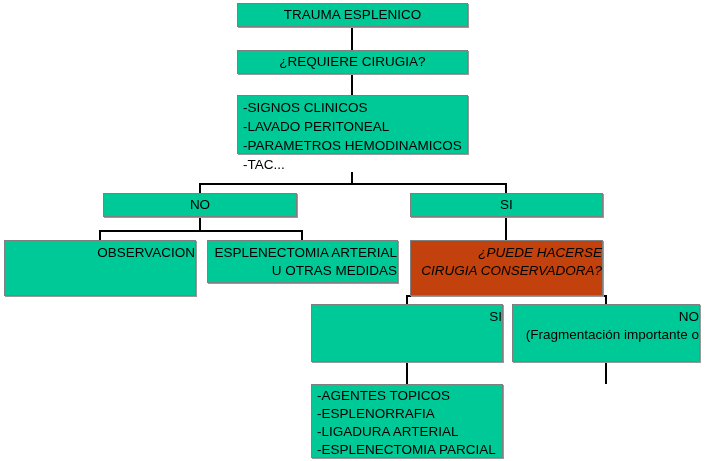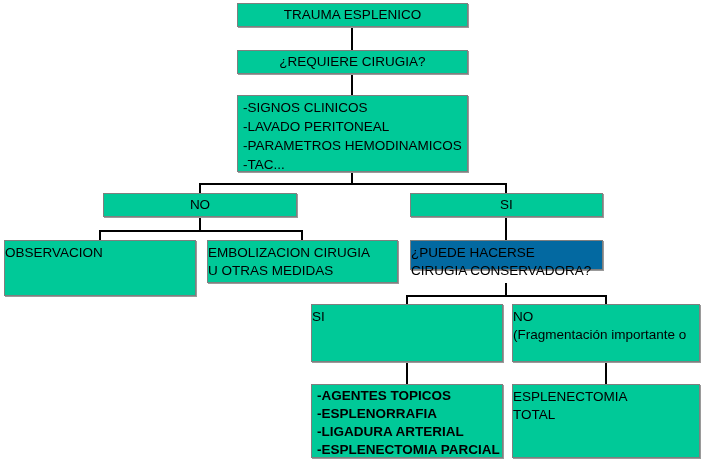--- a/index.html
+++ b/index.html
@@ -13,21 +13,21 @@
     overflow: hidden;
   }
   .node {
     position: absolute;
     box-sizing: border-box;
     background: #00c998;
     border: 1px solid #7f7f7f;
     box-shadow: 1px 1px 0 #9a9a9a;
     font-size: 13.5px;
     line-height: 18px;
-    text-align: left;
+    text-align: right;
     color: #000000;
   }
   .node.vcenter { display: flex; align-items: center; justify-content: center; }
   .node.top { padding-top: 3px; }
   .node.leftalign { text-align: left; padding-left: 5px; padding-right: 2px; }
   .node.lh19 { line-height: 19px; padding-top: 2px; }
   .line {
     position: absolute;
     background: #000000;
   }
@@ -53,55 +53,51 @@
   <div class="line" style="left: 406px; top: 295px; width: 201px; height: 2px; background: rgb(0, 0, 0);"></div>
   <div class="line" style="left: 406px; top: 295px; width: 2px; height: 9px; background: rgb(0, 0, 0);"></div>
   <div class="line" style="left: 605px; top: 295px; width: 2px; height: 9px; background: rgb(0, 0, 0);"></div>
   <div class="line" style="left: 406px; top: 362px; width: 2px; height: 22px; background: rgb(0, 0, 0);"></div>
   <div class="line" style="left: 605px; top: 362px; width: 2px; height: 22px; background: rgb(0, 0, 0);"></div>
 
   <div class="node vcenter" style="left: 237px; top: 3px; width: 231px; height: 24px; background: rgb(0, 201, 152); border-color: rgb(127, 127, 127); color: rgb(0, 0, 0);">TRAUMA ESPLENICO</div>
 
   <div class="node vcenter" style="left: 237px; top: 50px; width: 231px; height: 24px; background: rgb(0, 201, 152); border-color: rgb(127, 127, 127); color: #000000;">¿REQUIERE CIRUGIA?</div>
 
-  <div class="node leftalign lh19" style="left: 237px; top: 95px; width: 231px; height: 77px; background: rgb(0, 201, 152); border-color: rgb(127, 127, 127); color: rgb(0, 0, 0);">
+  <div class="node leftalign lh19" style="left: 237px; top: 95px; width: 231px; height: 59px; background: rgb(0, 201, 152); border-color: rgb(127, 127, 127); color: rgb(0, 0, 0);">
     <div class="ln">-SIGNOS CLINICOS</div>
     <div class="ln">-LAVADO PERITONEAL</div>
     <div class="ln">-PARAMETROS HEMODINAMICOS</div>
     <div class="ln">-TAC...</div>
   </div>
 
   <div class="node vcenter" style="left: 103px; top: 193px; width: 194px; height: 24px; background: rgb(0, 201, 152); border-color: rgb(127, 127, 127); color: rgb(0, 0, 0);">NO</div>
 
   <div class="node vcenter" style="left: 410px; top: 193px; width: 193px; height: 24px; background: rgb(0, 201, 152); border-color: rgb(127, 127, 127); color: rgb(0, 0, 0);">SI</div>
 
   <div class="node top" style="left: 4px; top: 240px; width: 192px; height: 56px; background: rgb(0, 201, 152); border-color: rgb(127, 127, 127); color: rgb(0, 0, 0);">OBSERVACION</div>
 
   <div class="node top" style="left: 207px; top: 240px; width: 191px; height: 43px; background: rgb(0, 201, 152); border-color: rgb(127, 127, 127); color: rgb(0, 0, 0);">
-    <div class="ln">EMBOLIZACION CIRUGIA</div>
+    <div class="ln">ESPLENECTOMIA ARTERIAL</div>
     <div class="ln">U OTRAS MEDIDAS</div>
   </div>
 
-  <div class="node top" style="left: 410px; top: 240px; width: 193px; height: 30px; background: #0369a1; border-color: rgb(127, 127, 127); color: rgb(0, 0, 0);">
+  <div class="node top" style="left: 410px; top: 240px; width: 193px; height: 56px; background: #c2410c; border-color: rgb(127, 127, 127); color: rgb(0, 0, 0); font-style: italic;">
     <div class="ln">¿PUEDE HACERSE</div>
     <div class="ln">CIRUGIA CONSERVADORA?</div>
   </div>
 
   <div class="node top" style="left: 311px; top: 304px; width: 192px; height: 58px; background: rgb(0, 201, 152); border-color: rgb(127, 127, 127); color: rgb(0, 0, 0);">SI</div>
 
   <div class="node top" style="left: 512px; top: 304px; width: 188px; height: 58px; background: rgb(0, 201, 152); border-color: rgb(127, 127, 127); color: rgb(0, 0, 0);">
     <div class="ln">NO</div>
     <div class="ln">(Fragmentación importante o</div>
   </div>
 
-  <div class="node leftalign" style="left: 311px; top: 384px; width: 192px; height: 74px; line-height: 18px; padding-top: 2px; background: rgb(0, 201, 152); border-color: rgb(127, 127, 127); color: rgb(0, 0, 0); font-weight: bold;">
+  <div class="node leftalign" style="left: 311px; top: 384px; width: 192px; height: 74px; line-height: 18px; padding-top: 2px; background: rgb(0, 201, 152); border-color: rgb(127, 127, 127); color: rgb(0, 0, 0);">
     <div class="ln">-AGENTES TOPICOS</div>
     <div class="ln">-ESPLENORRAFIA</div>
     <div class="ln">-LIGADURA ARTERIAL</div>
     <div class="ln">-ESPLENECTOMIA PARCIAL</div>
   </div>
 
-  <div class="node top" style="left: 512px; top: 384px; width: 188px; height: 74px; background: rgb(0, 201, 152); border-color: rgb(127, 127, 127); color: rgb(0, 0, 0);">
-    <div class="ln">ESPLENECTOMIA</div>
-    <div class="ln">TOTAL</div>
-  </div>
 
 </div>
 
 </body></html>

